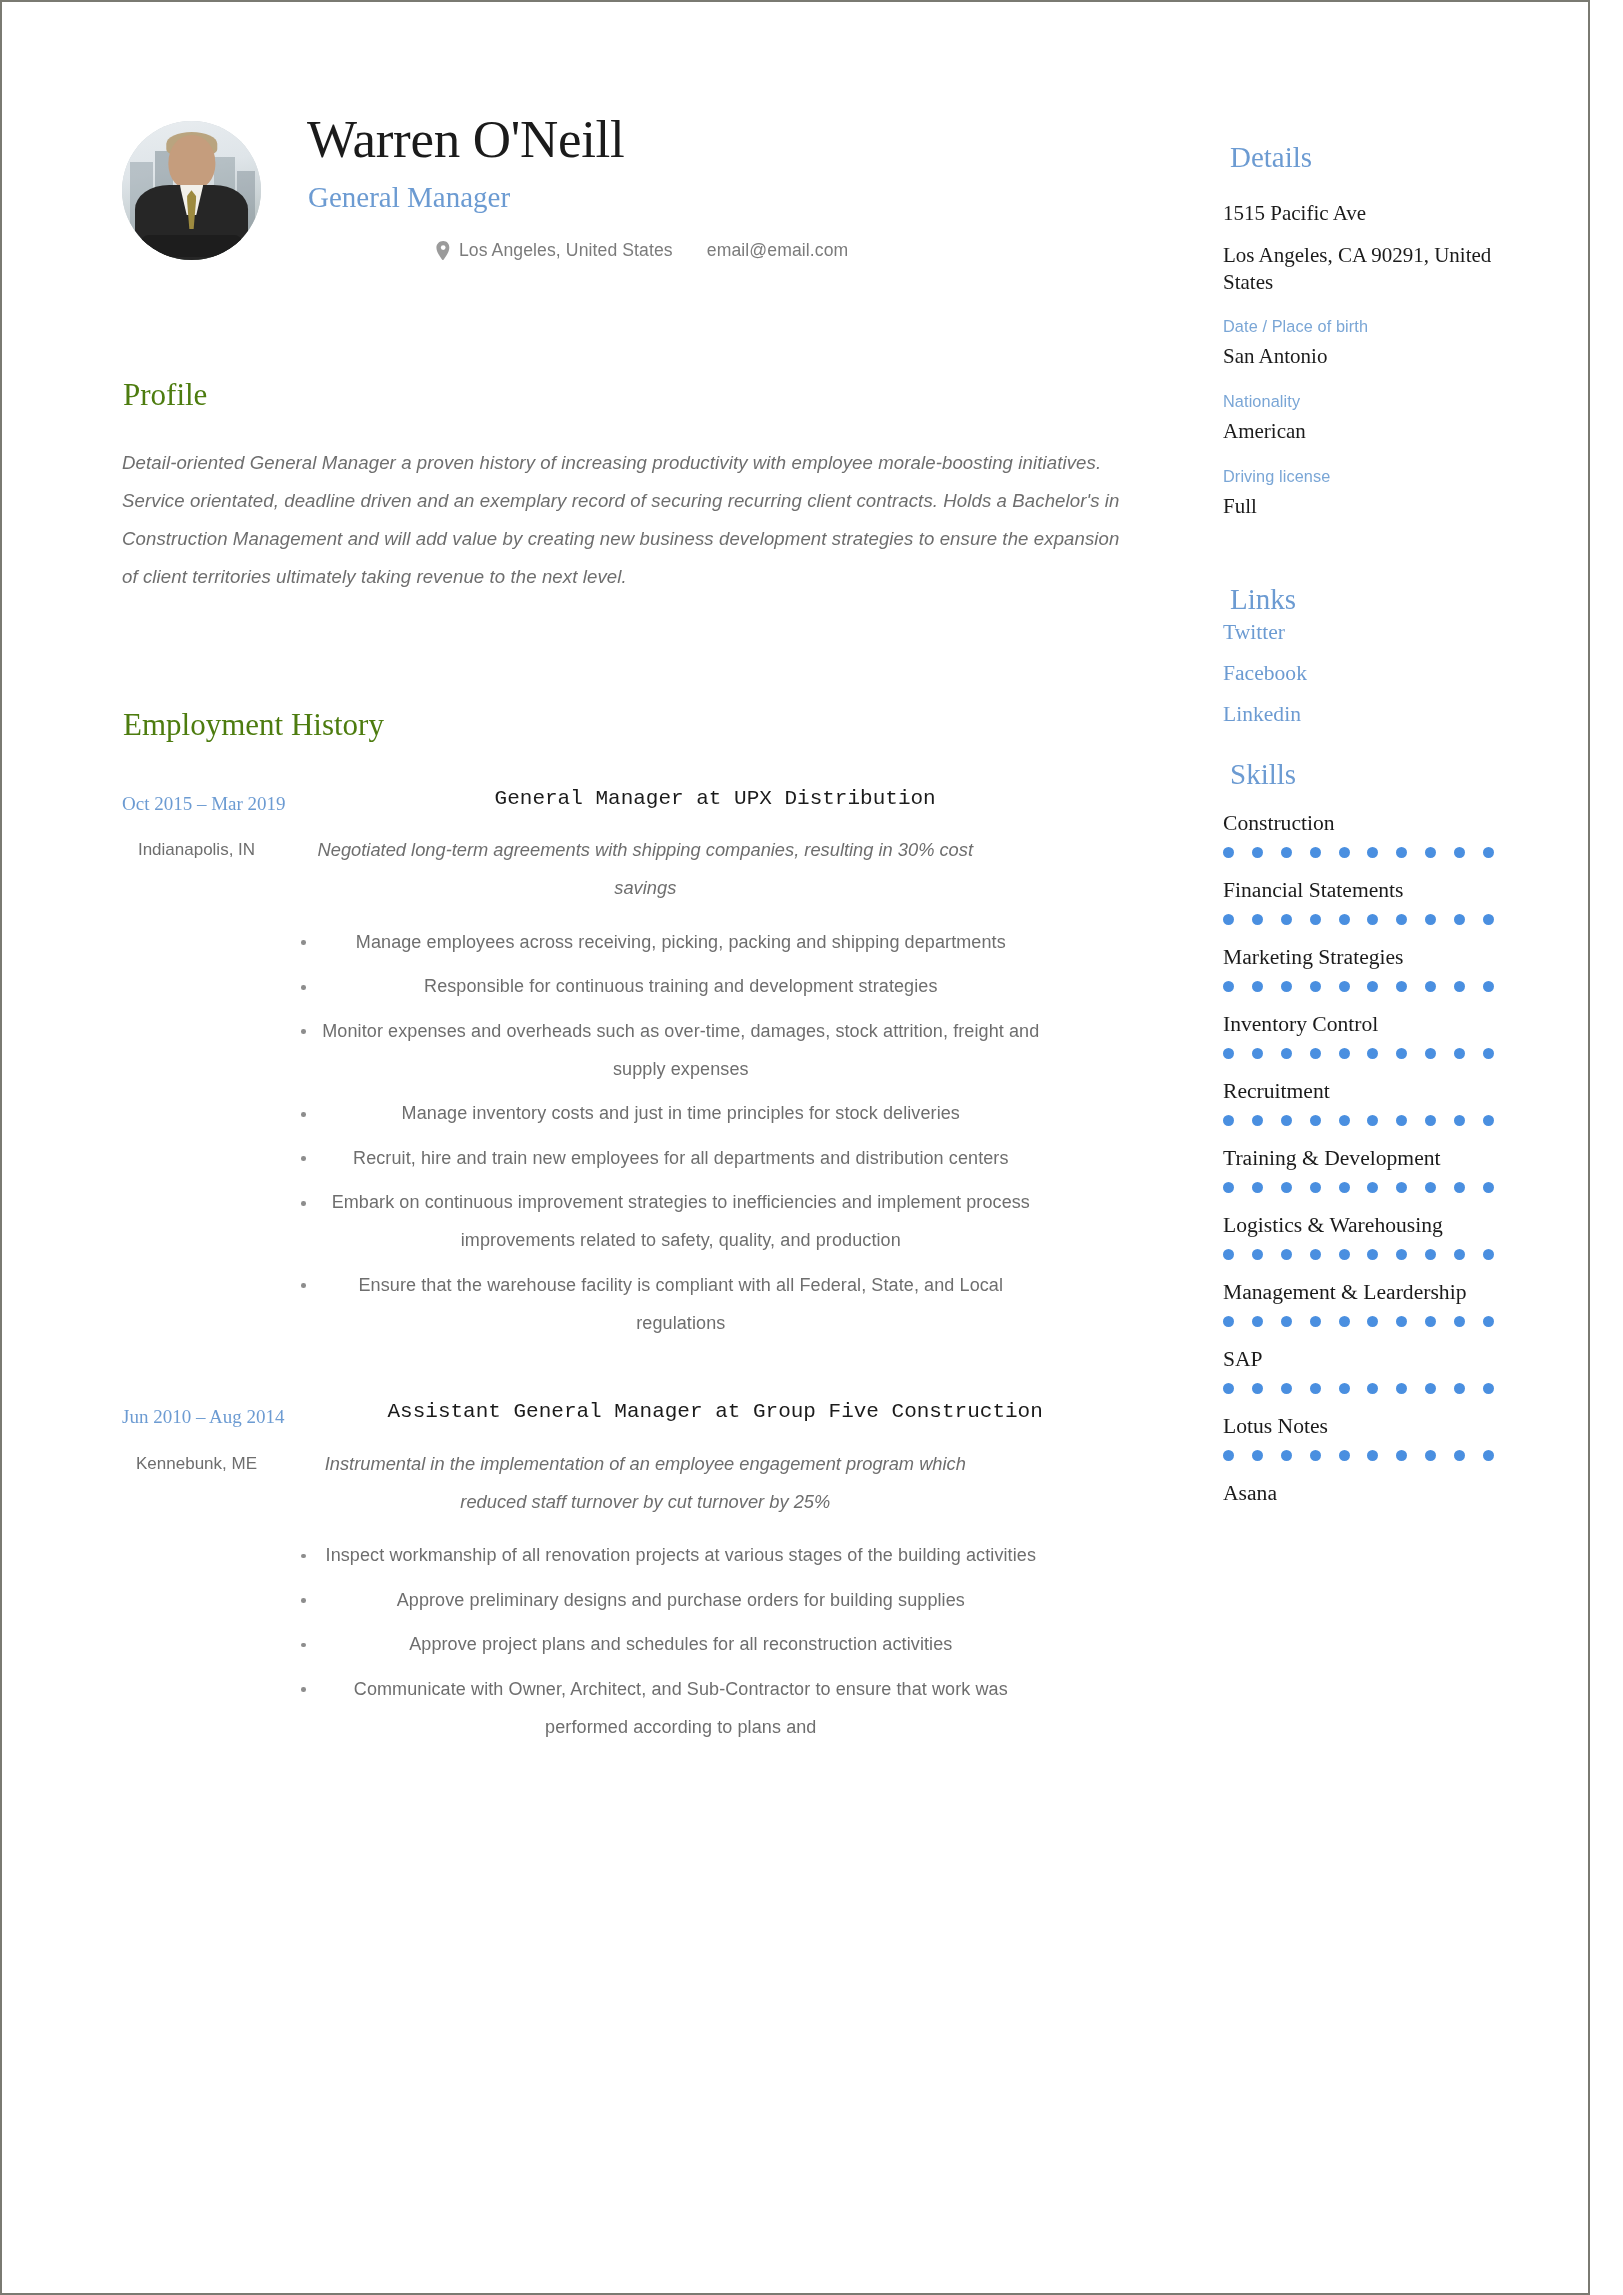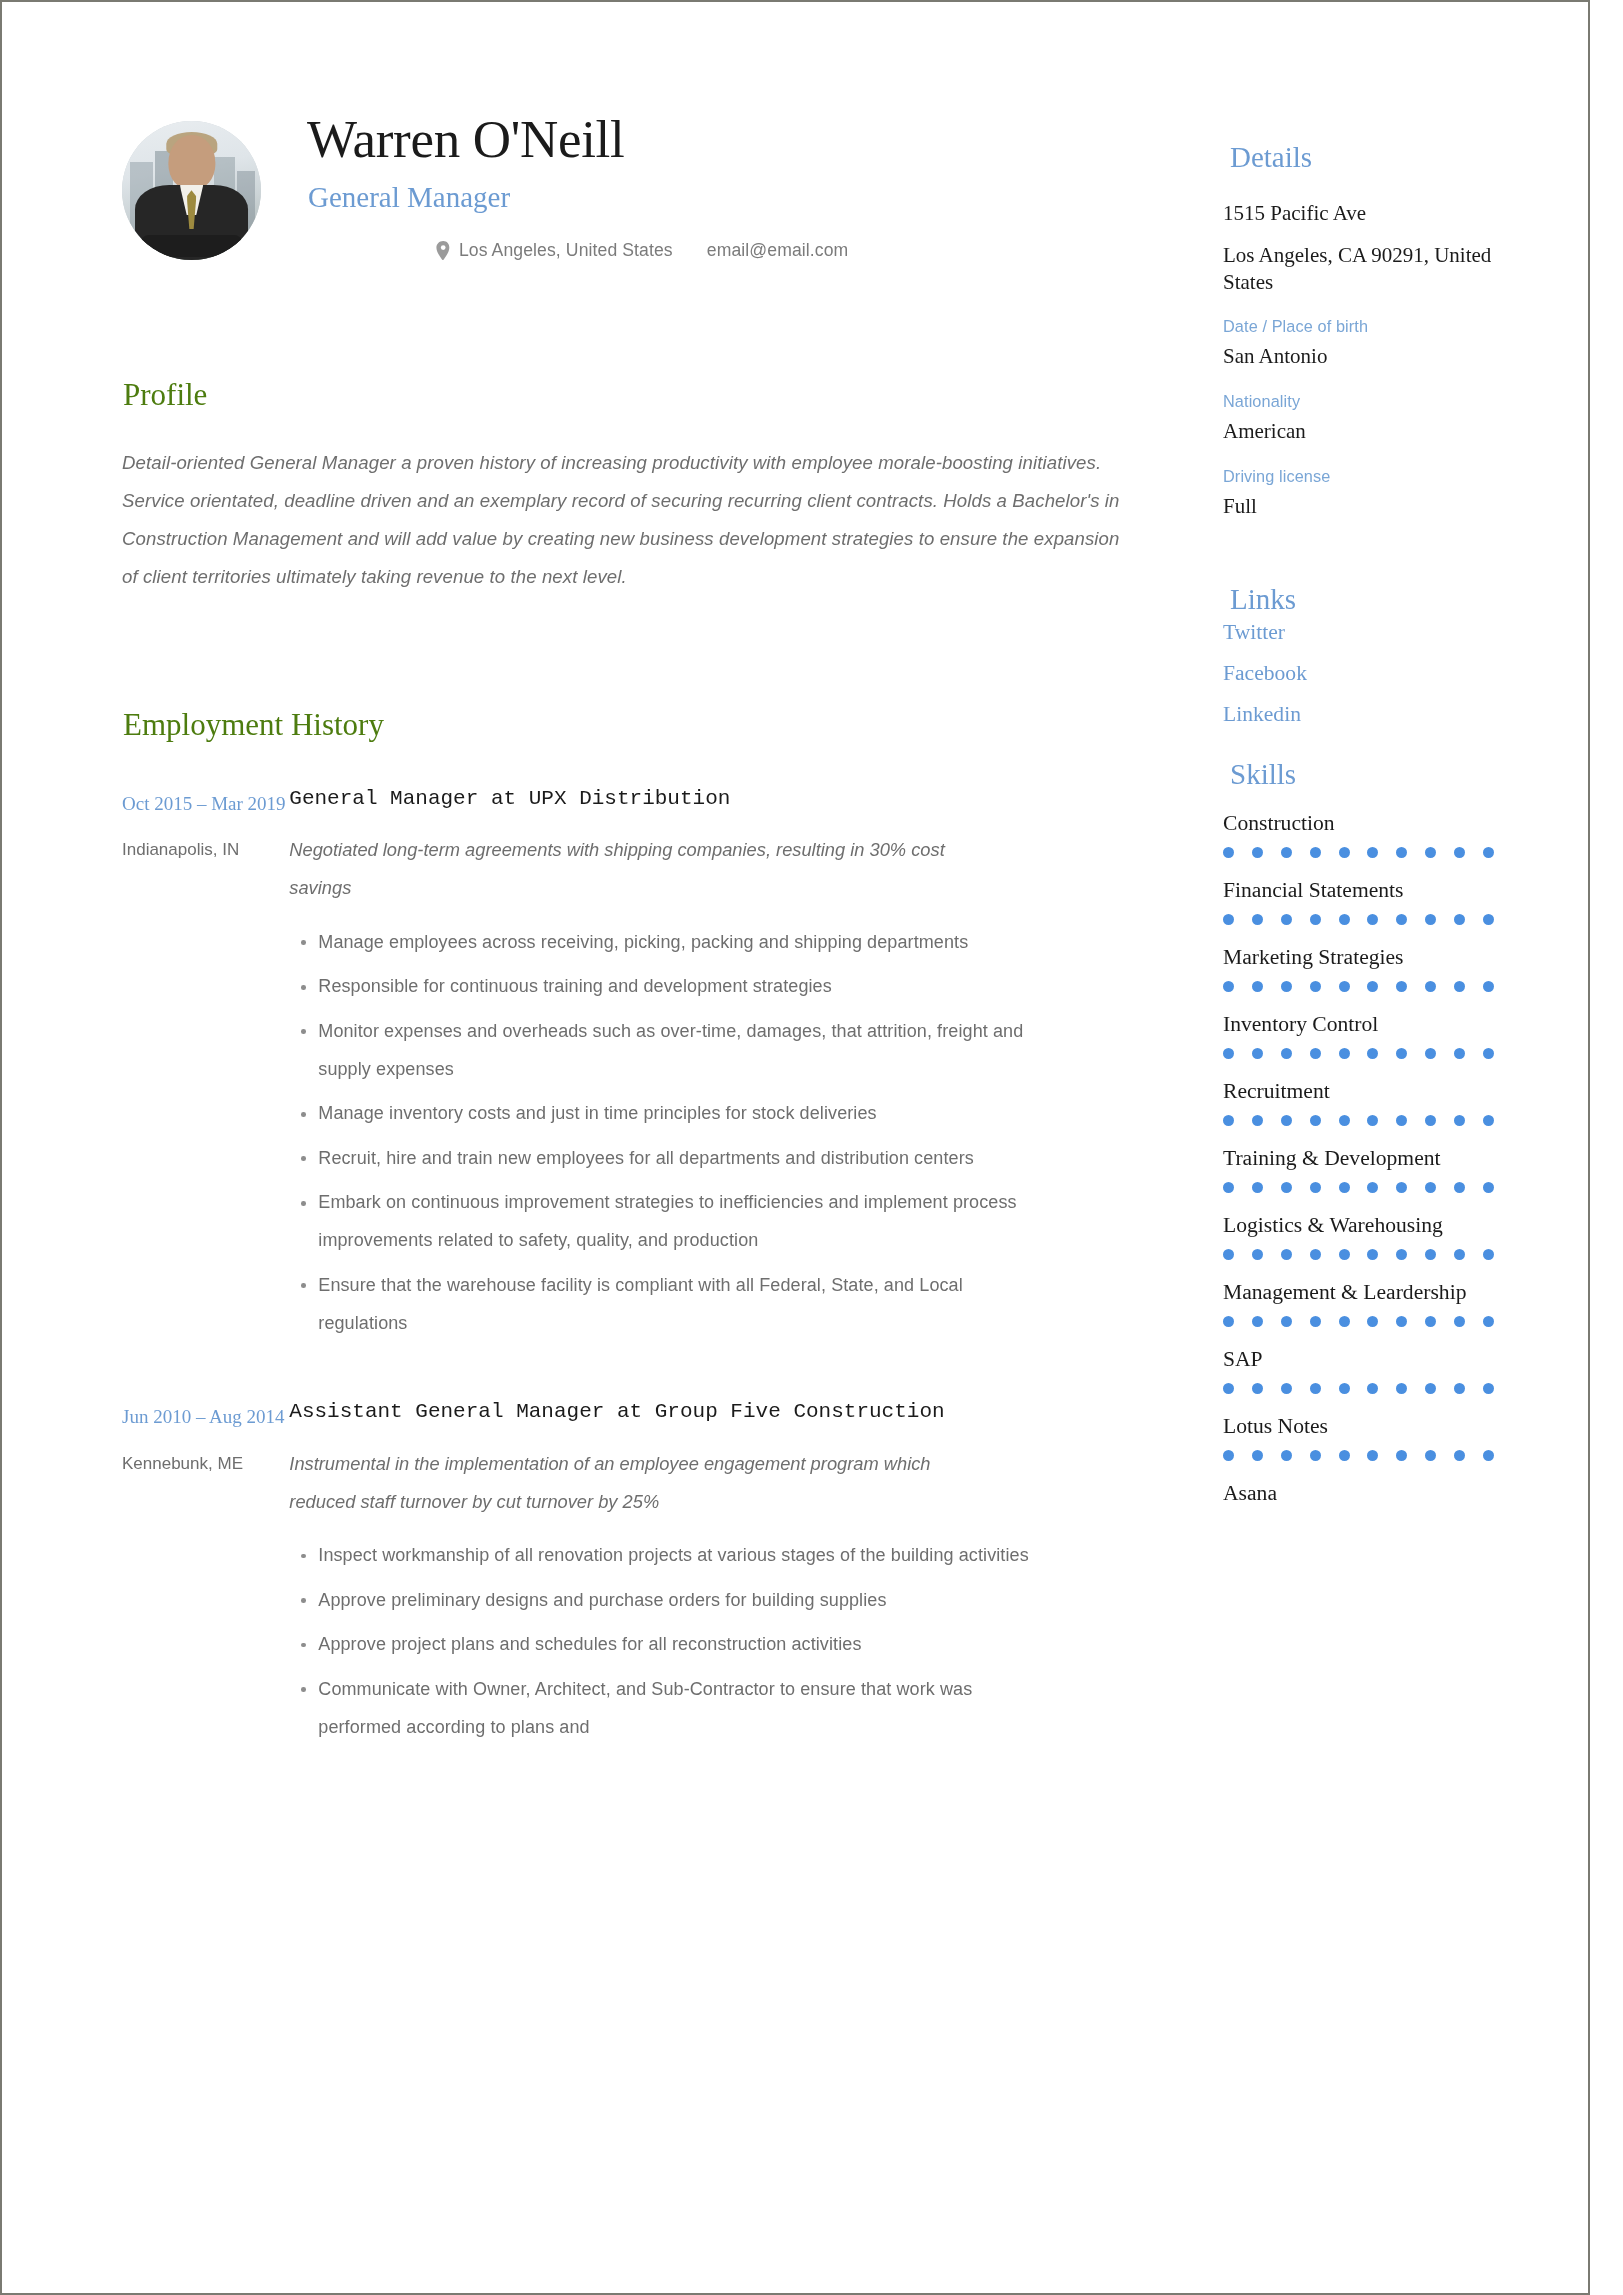--- a/index.html
+++ b/index.html
@@ -202,21 +202,21 @@
     line-height: 38px;
     color: #6e6e6e;
     font-style: italic;
     letter-spacing: 0.1px;
     width: 1010px;
   }
 
   
   .emp-sec { position: absolute; left: 0; top: 595px; width: 1019px; }
   .emp-list { margin-top: 46px; }
-  .job { position: relative; display: flex; }
+  .job { position: relative; display: flex; text-align: center; }
   .job + .job { margin-top: 51px; }
   .job-left { width: 149px; flex: 0 0 149px; padding-right: 18.3px; }
   .job-dates {
     font-family: "Liberation Serif", serif;
     font-size: 19px;
     color: #6c9bd2;
     line-height: 1;
     white-space: nowrap;
     margin-top: 7.8px;
   }
@@ -376,21 +376,21 @@
               <div class="job-left">
                 <div class="job-dates">Oct 2015 – Mar 2019</div>
                 <div class="job-loc">Indianapolis, IN</div>
               </div>
               <div class="job-right">
                 <h3 class="job-head">General Manager at UPX Distribution</h3>
                 <div class="job-desc">Negotiated long-term agreements with shipping companies, resulting in 30% cost savings</div>
                 <ul class="bullets">
                   <li>Manage employees across receiving, picking, packing and shipping departments</li>
                   <li>Responsible for continuous training and development strategies</li>
-                  <li>Monitor expenses and overheads such as over-time, damages, that attrition, freight and supply expenses</li>
+                  <li>Monitor expenses and overheads such as over-time, damages, stock attrition, freight and supply expenses</li>
                   <li>Manage inventory costs and just in time principles for stock deliveries</li>
                   <li>Recruit, hire and train new employees for all departments and distribution centers</li>
                   <li>Embark on continuous improvement strategies to inefficiencies and implement process improvements related to safety, quality, and production</li>
                   <li>Ensure that the warehouse facility is compliant with all Federal, State, and Local regulations</li>
                 </ul>
               </div>
             </div>
             <div class="job">
               <div class="job-left">
                 <div class="job-dates">Jun 2010 – Aug 2014</div>

